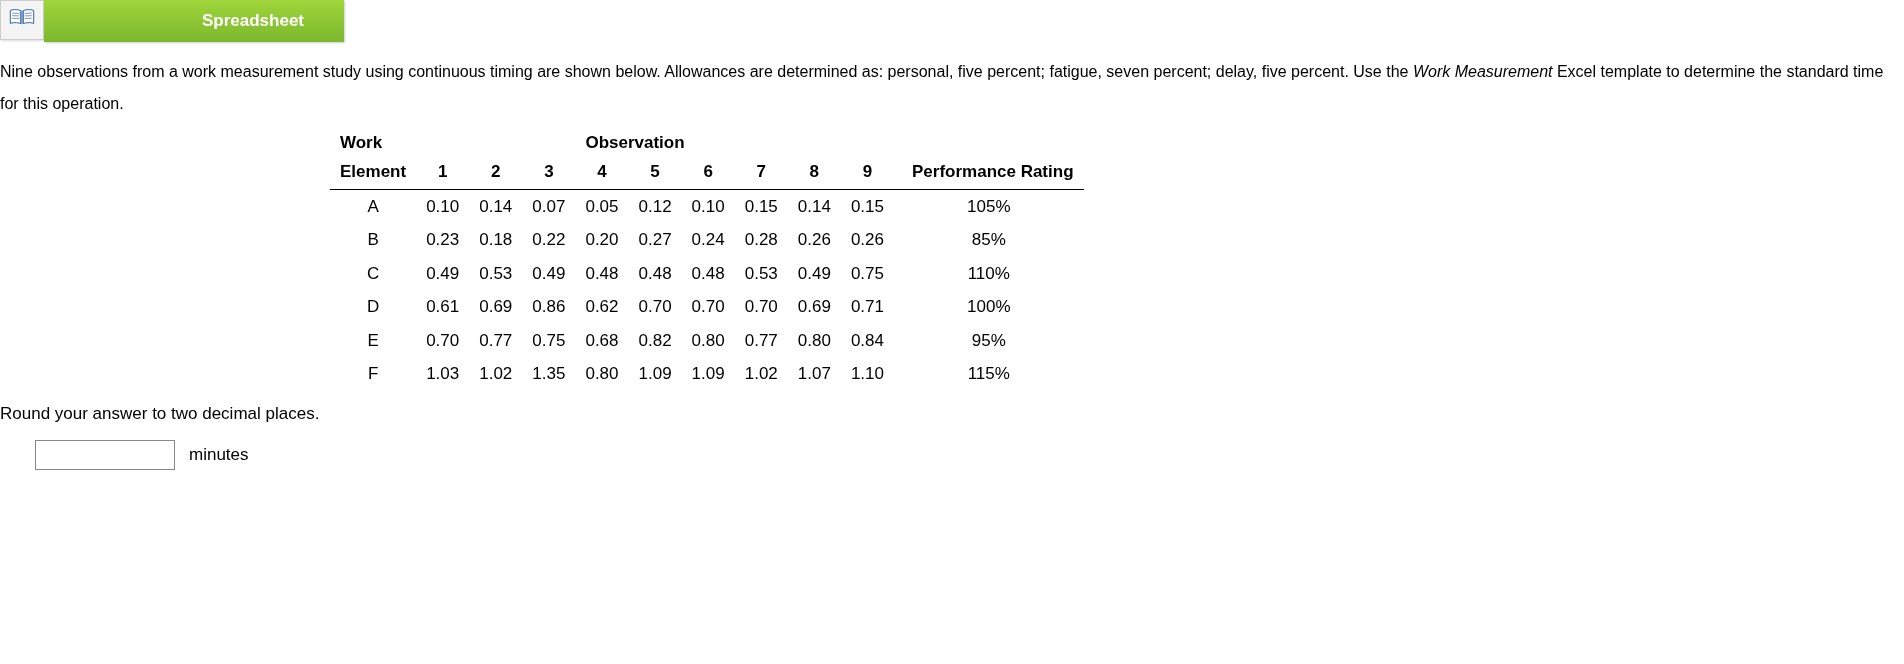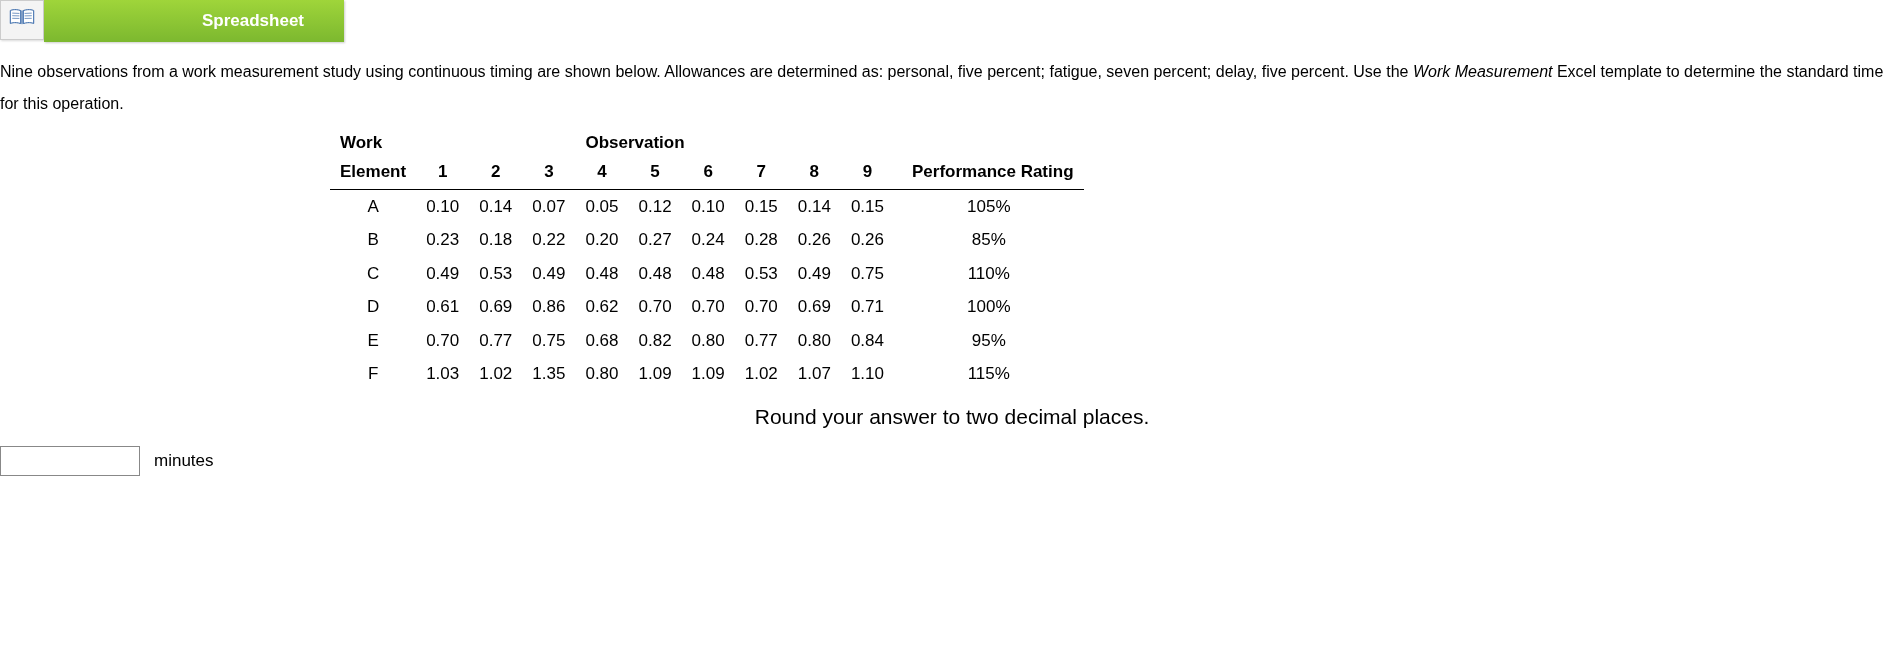--- a/index.html
+++ b/index.html
@@ -90,29 +90,29 @@
     table.data tr.hdr2 th.perf-head {
       text-align: center;
       padding-left: 18px;
     }
     table.data td.pr {
       text-align: center;
       padding-left: 20px;
       padding-right: 20px;
     }
     .round-note {
-      font-size: 21px;
+      font-size: 17px;
       margin-top: 8px;
       margin-bottom: 14px;
-      text-align: center;
     }
     .answer-row {
       display: flex;
       align-items: center;
       gap: 14px;
+      margin-left: 35px;
     }
     .answer-input {
       width: 140px;
       height: 30px;
       border: 1px solid #888;
       background: #fff;
       font-size: 15px;
       padding: 2px 6px;
     }
     .unit-label {

